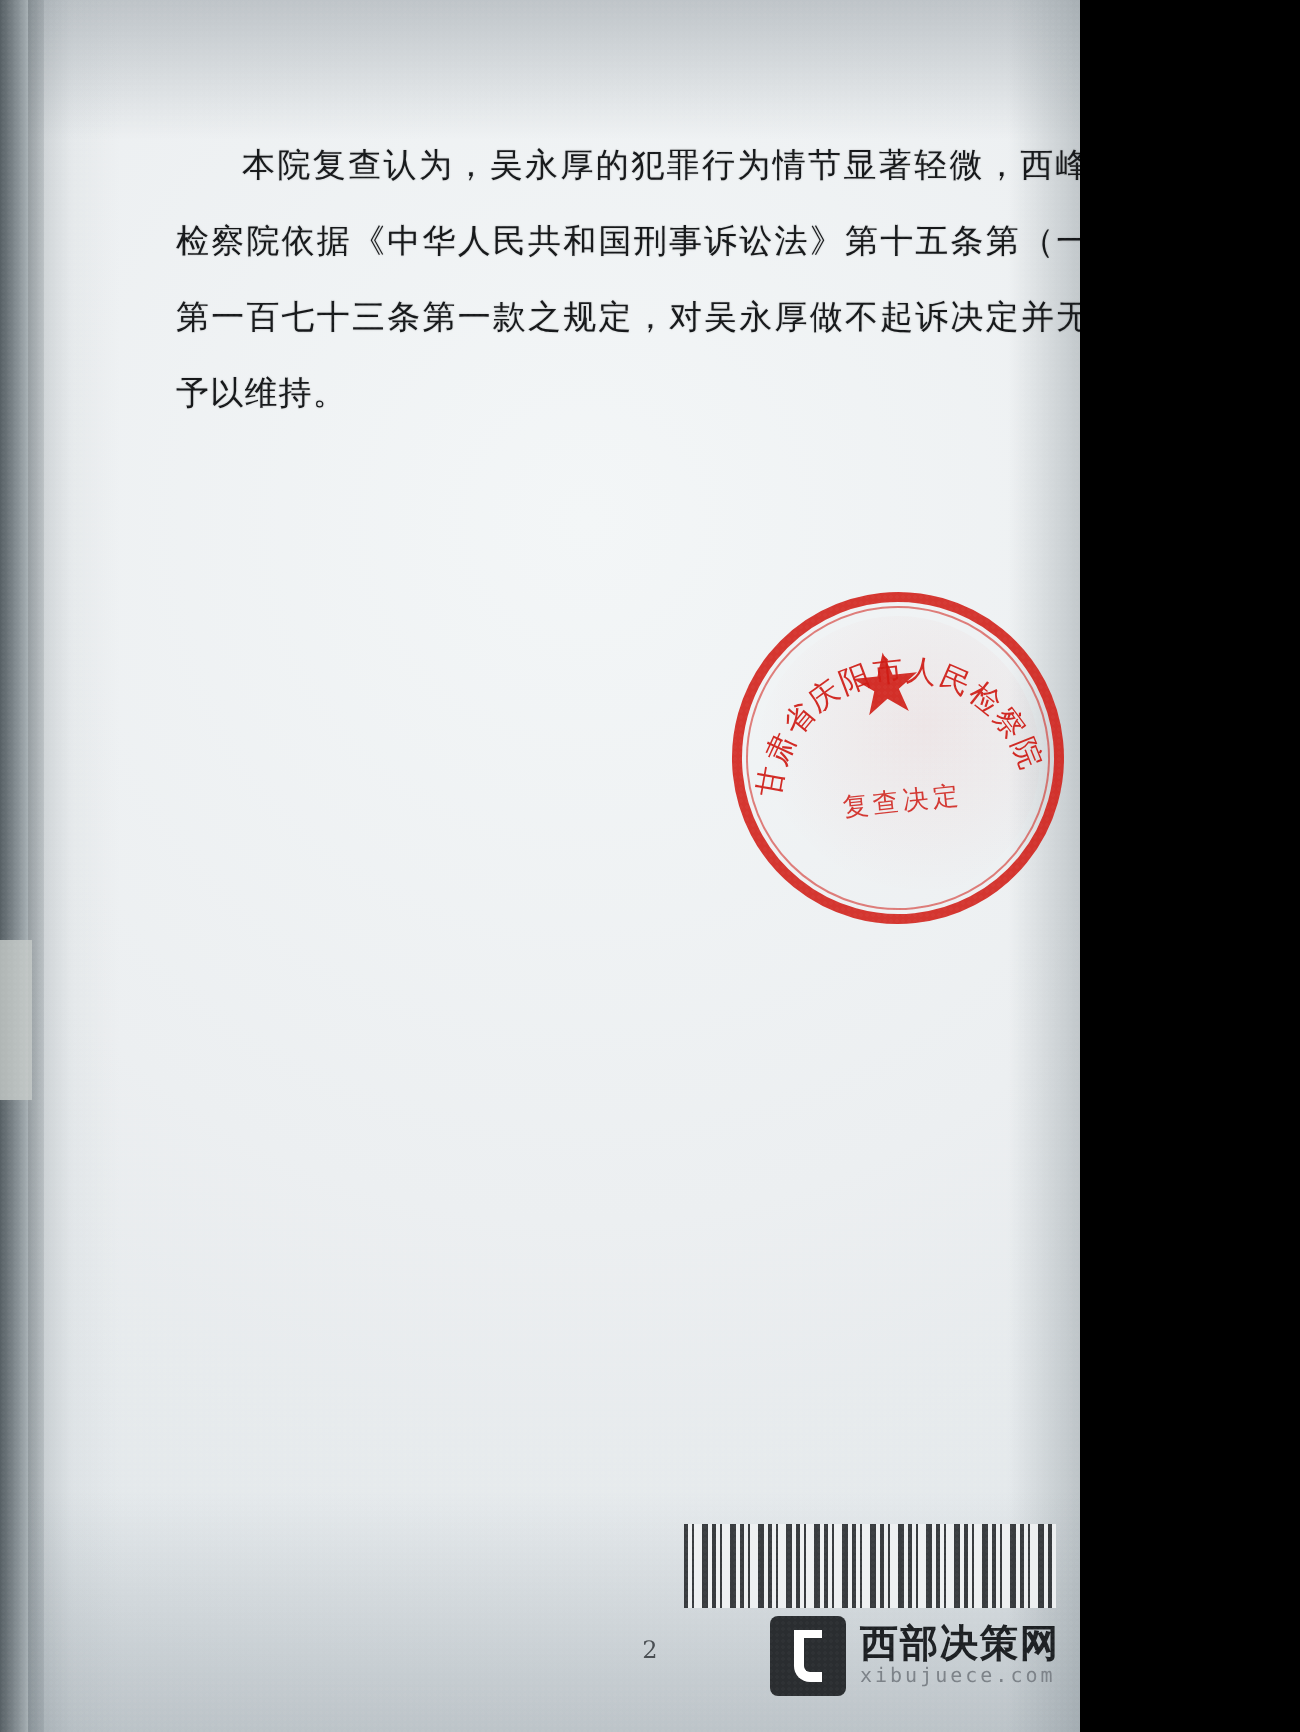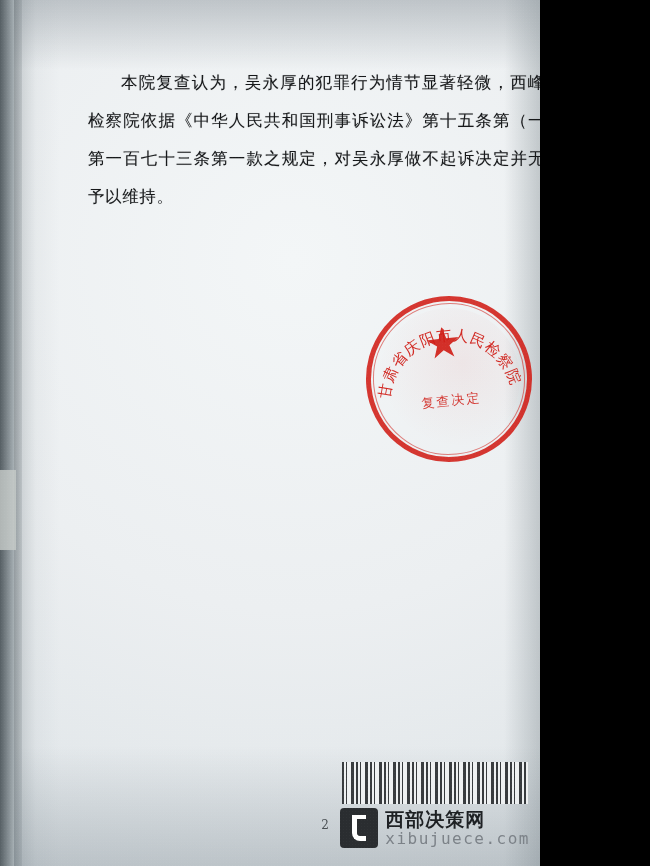--- a/index.html
+++ b/index.html
@@ -225,21 +225,21 @@
     line-height: 1.1;
   }
   .wm-title {
     font-size: 19px;
     color: #1d2023;
     font-weight: bold;
     letter-spacing: 1px;
     font-family: "DejaVu Sans", "Liberation Sans", sans-serif;
   }
   .wm-sub {
-    font-size: 16px;
+    font-size: 10px;
     color: #7c8288;
     letter-spacing: 1.5px;
     font-family: "DejaVu Sans Mono", "Liberation Mono", monospace;
   }
   .wm-barcode {
     position: absolute;
     right: 12px;
     bottom: 62px;
     width: 186px;
     height: 42px;

